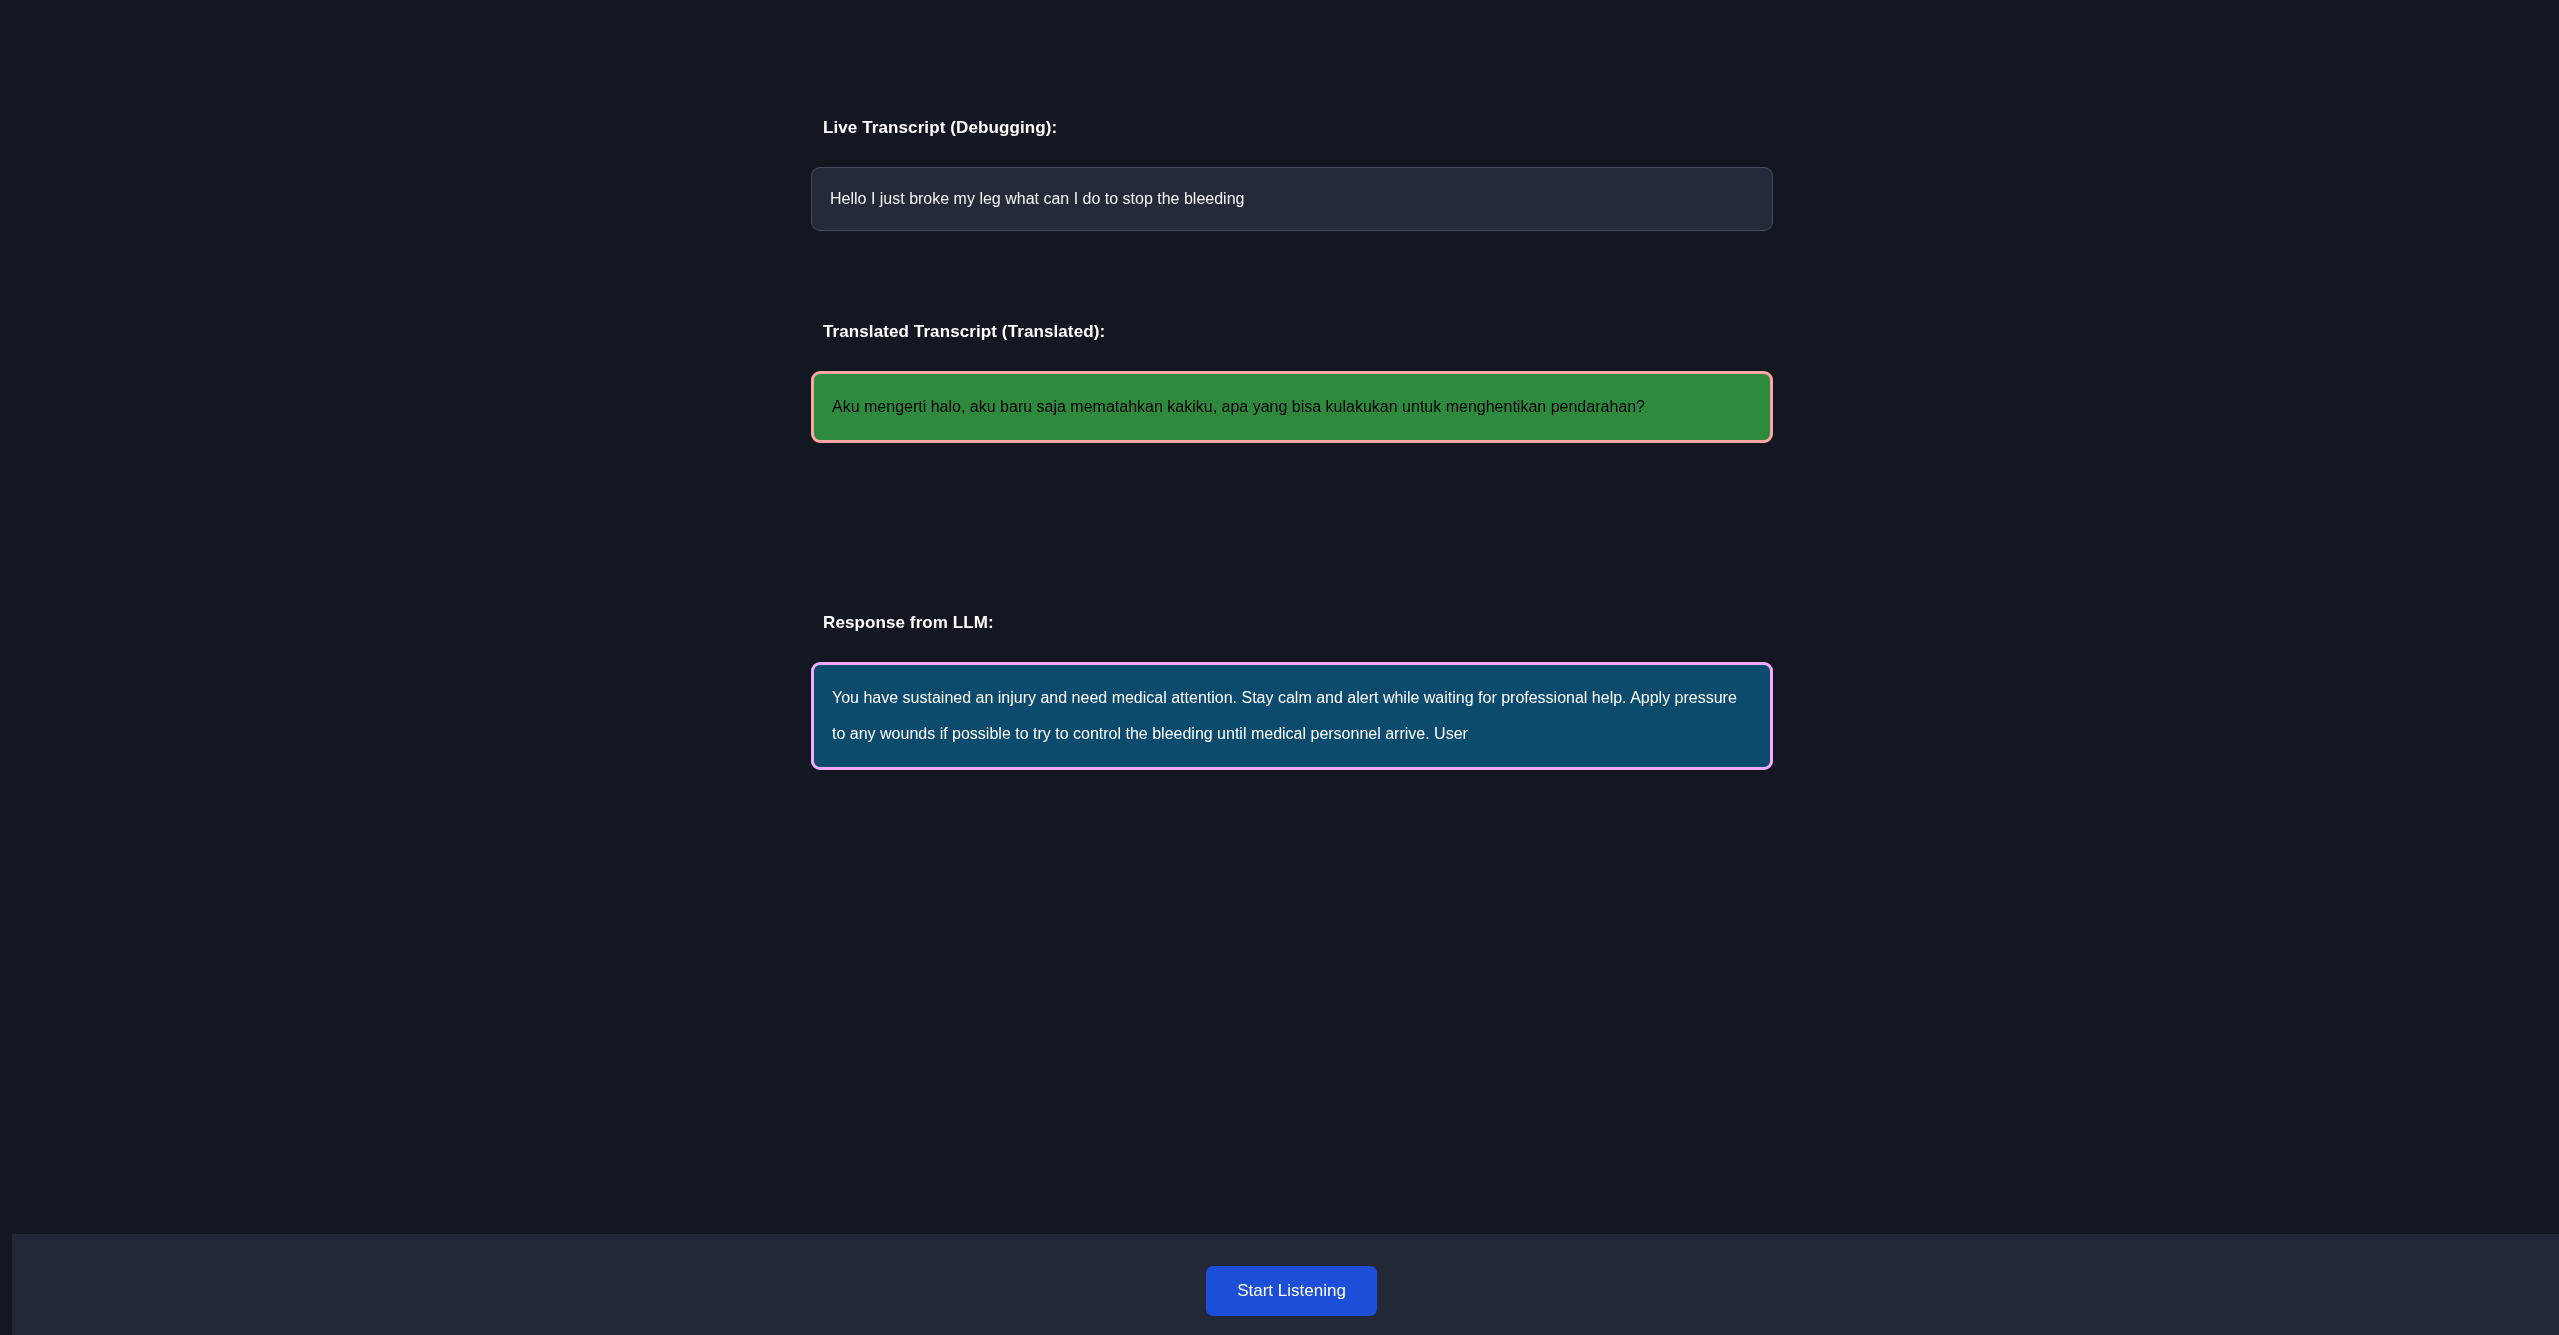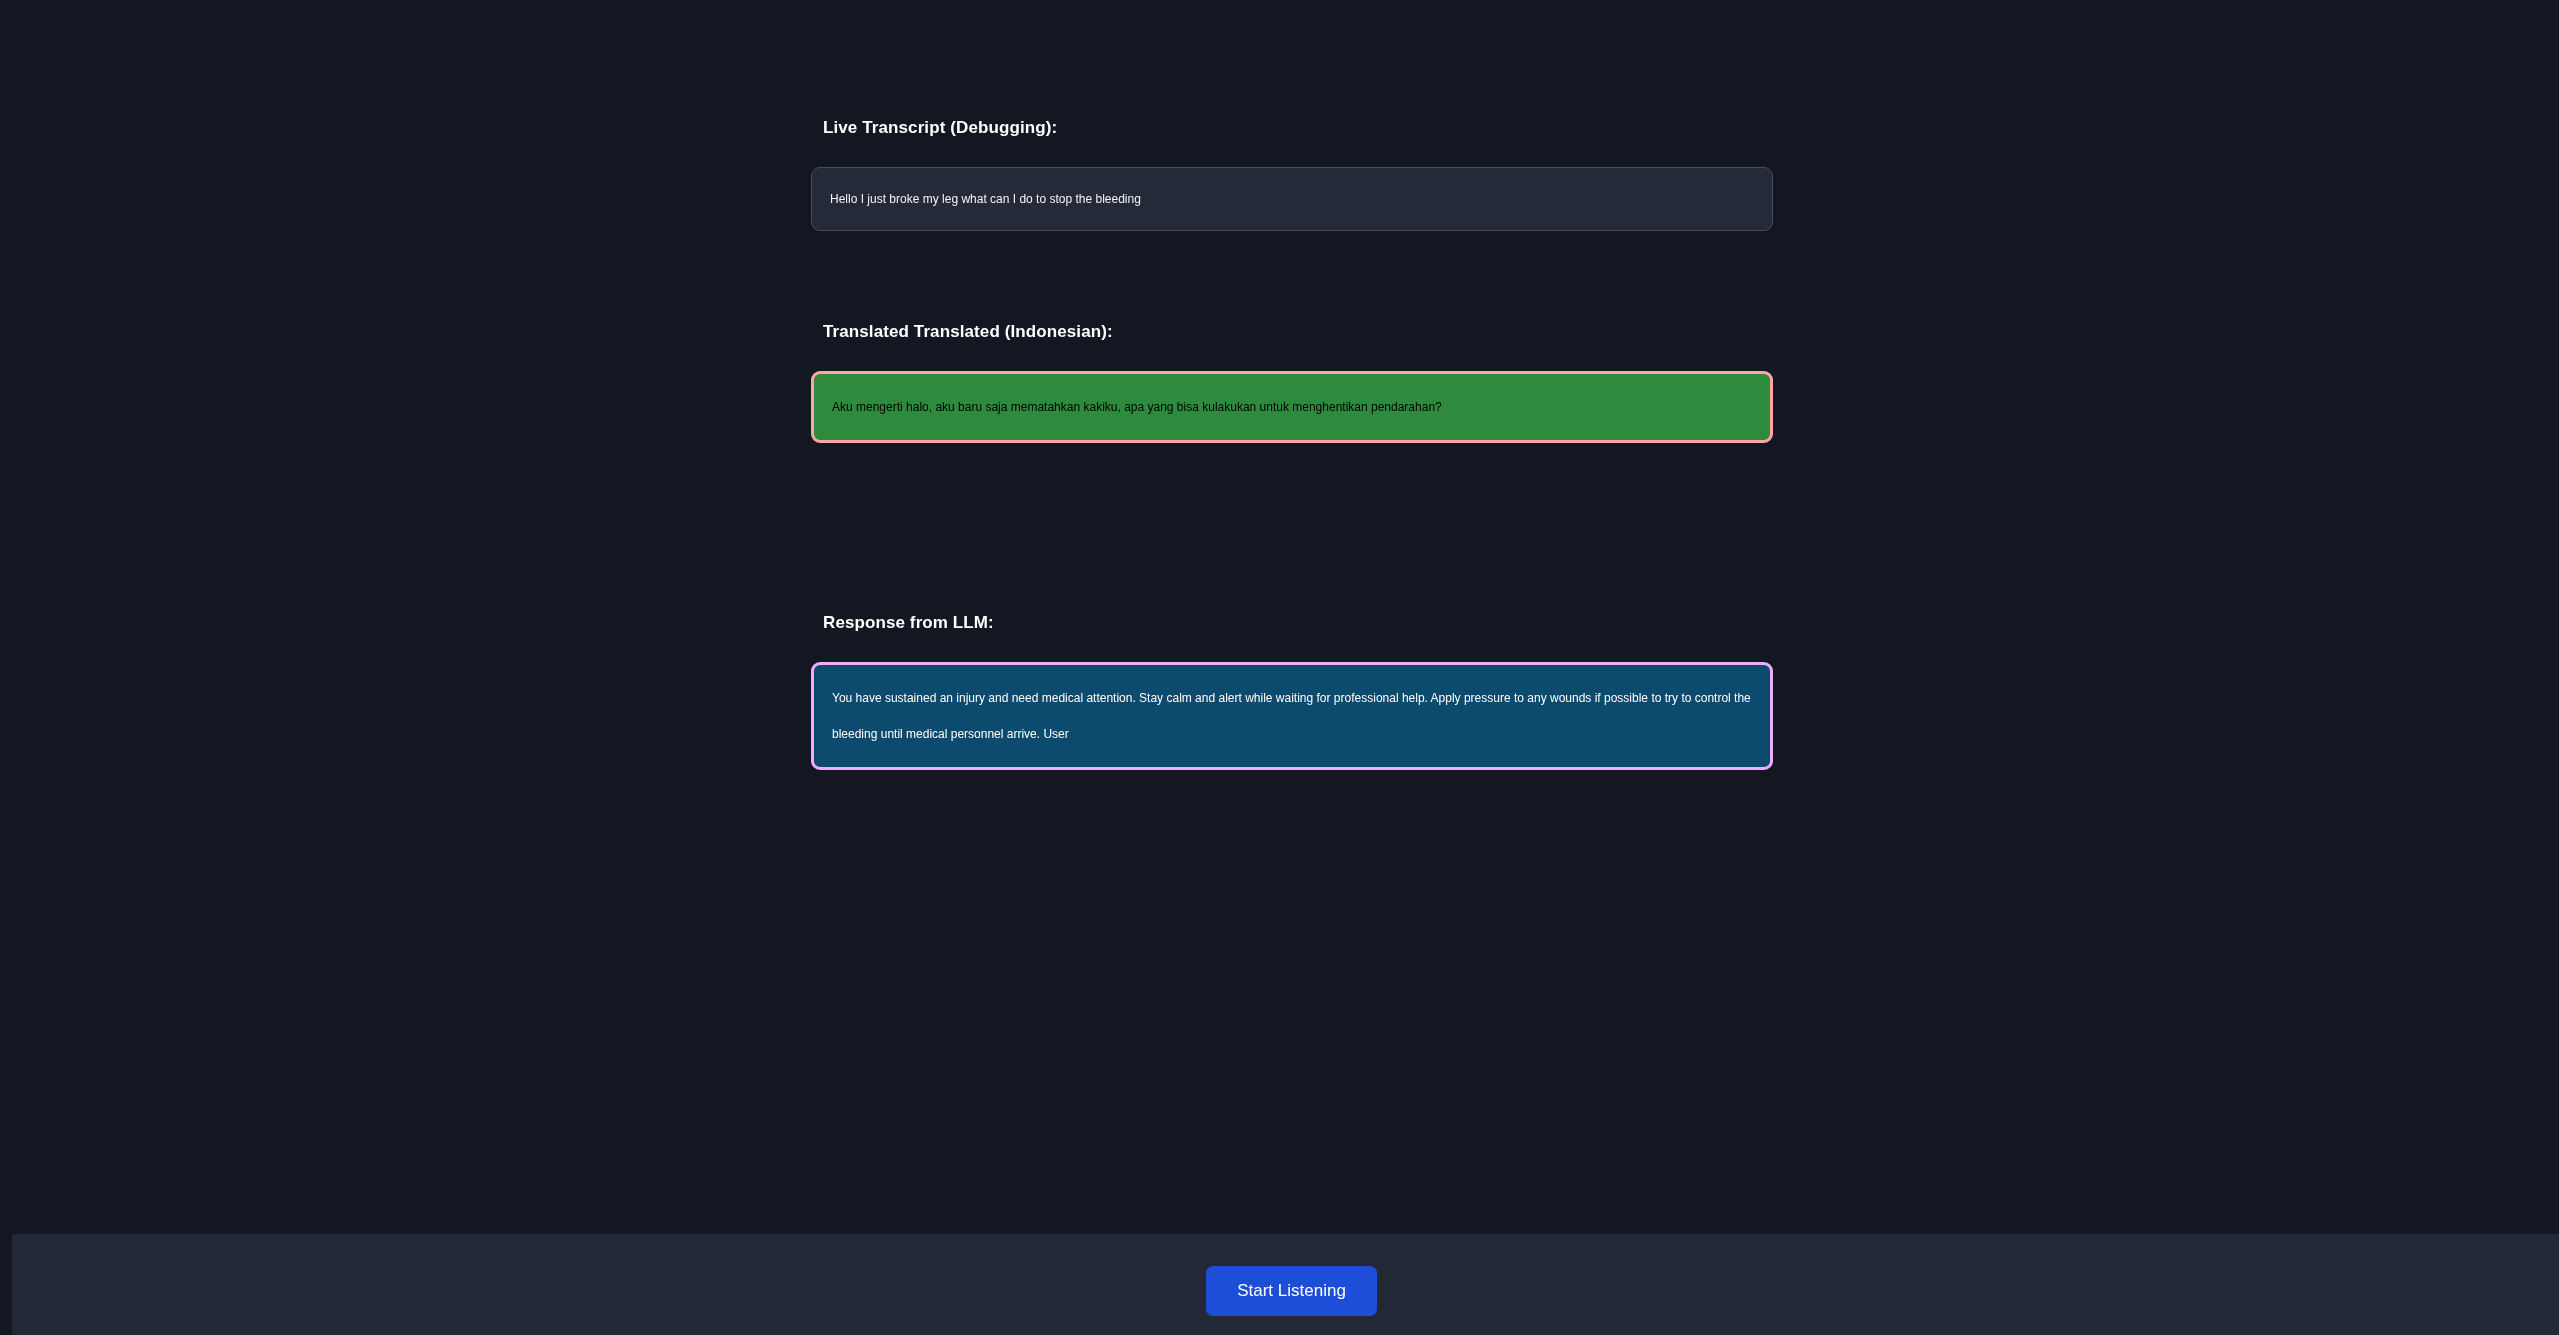--- a/index.html
+++ b/index.html
@@ -40,21 +40,21 @@
     font-weight: bold;
     color: #ffffff;
     letter-spacing: 0.1px;
     margin-bottom: 17px;
     line-height: 20px;
   }
 
   .panel {
     border-radius: 9px;
     padding: 15px 18px;
-    font-size: 12px;
+    font-size: 16px;
     line-height: 36px;
     color: #f2f4f8;
   }
 
   .panel-transcript {
     background: #252a38;
     border: 1px solid #474d5e;
     min-height: 62px;
     padding-top: 13px;
     padding-bottom: 13px;
@@ -101,21 +101,21 @@
 
 <div class="page">
   <div class="content-column">
 
     <div class="section">
       <div class="section-heading">Live Transcript (Debugging):</div>
       <div class="panel panel-transcript">Hello I just broke my leg what can I do to stop the bleeding</div>
     </div>
 
     <div class="section">
-      <div class="section-heading">Translated Translated (Indonesian):</div>
+      <div class="section-heading">Translated Transcript (Translated):</div>
       <div class="panel panel-translated">Aku mengerti halo, aku baru saja mematahkan kakiku, apa yang bisa kulakukan untuk menghentikan pendarahan?</div>
     </div>
 
     <div class="section">
     </div>
 
     <div class="section">
       <div class="section-heading">Response from LLM:</div>
       <div class="panel panel-llm">You have sustained an injury and need medical attention. Stay calm and alert while waiting for professional help. Apply pressure to any wounds if possible to try to control the bleeding until medical personnel arrive. User</div>
     </div>

